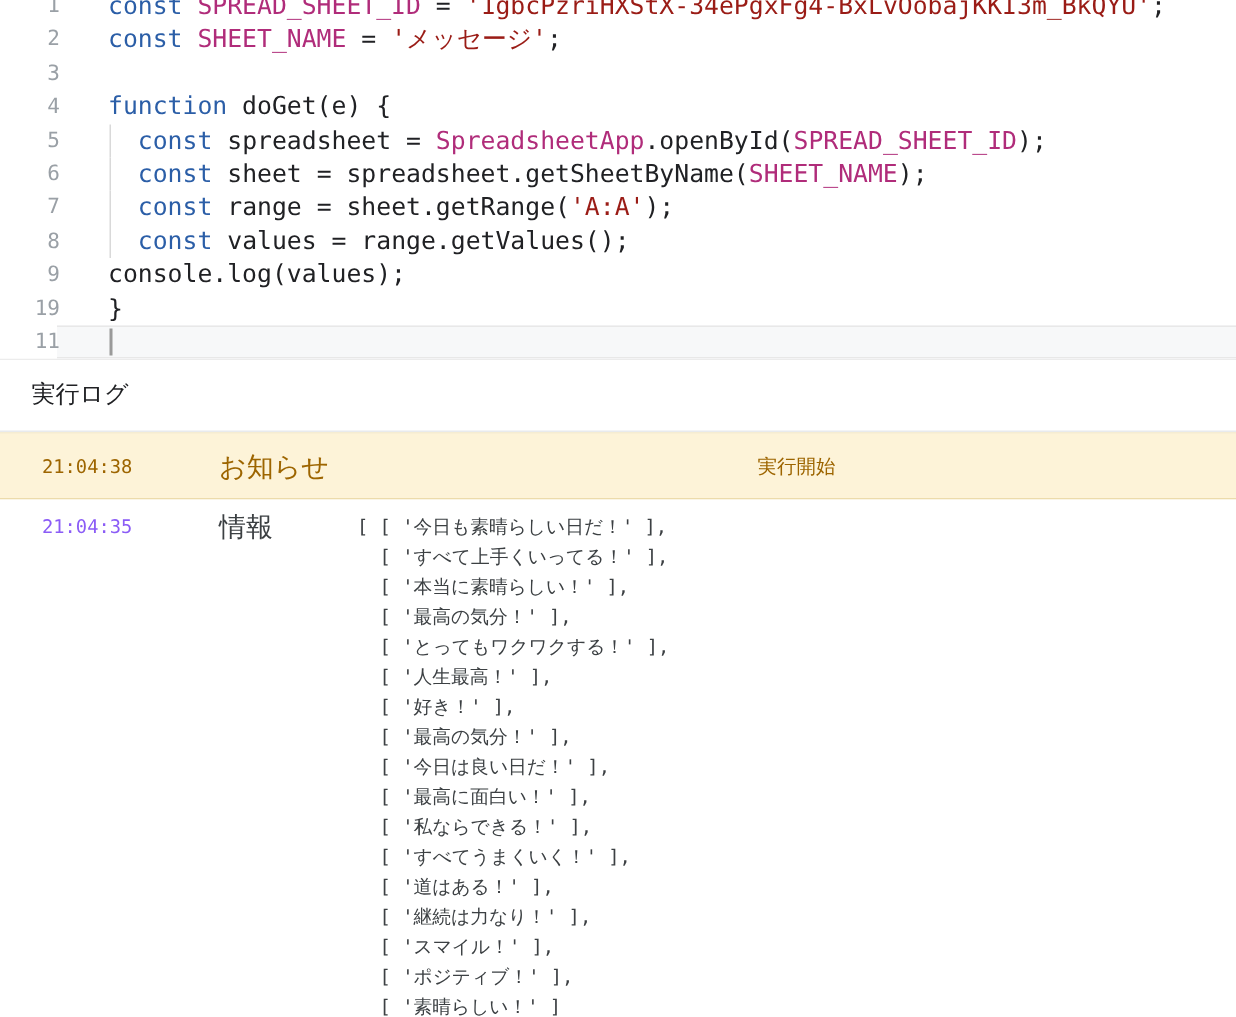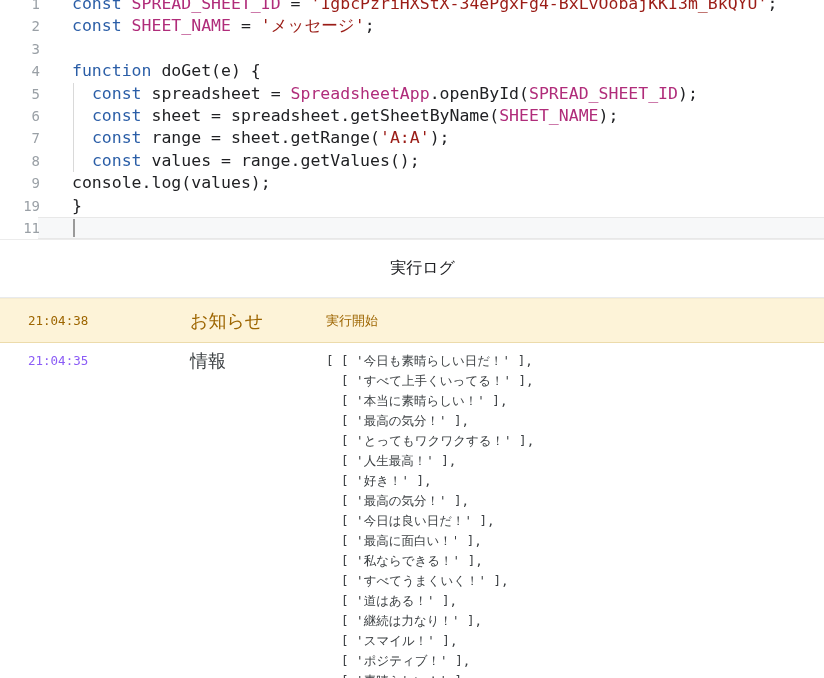--- a/index.html
+++ b/index.html
@@ -22,35 +22,35 @@
   .code-line.guide::before { content:''; position:absolute; left:73px; top:0; bottom:0;
                              width:1px; background:#d9d9d9; z-index:1; }
   .code-line.current::before { content:''; position:absolute; left:38px; right:0; top:0; bottom:0;
                                background:#f7f8f9; border-top:1px solid #e8e8e8;
                                border-bottom:1px solid #e8e8e8; z-index:0; }
   .code-line.caret::after { content:''; position:absolute; left:73px; top:2px; height:18px;
                             width:2px; background:#9a9a9a; z-index:3; }
 
   
   .log-panel { border-top:1px solid #ececec; }
-  .log-header { height:58px; display:flex; align-items:center; padding-left:21px;
-                border-bottom:1px solid #e8eaed; background:#fff;justify-content:center; }
+  .log-header { height:48px; display:flex; align-items:center; padding-left:21px;
+                border-bottom:1px solid #e8eaed; background:#fff; }
   .log-title { font-size:16px; color:#202124; }
 
-  .log-row { display:flex; align-items:flex-start;gap:44px; }
+  .log-row { display:flex; align-items:flex-start; }
   .notice-row { background:#fdf3d8; height:45px; align-items:center;
                 border-top:1px solid #f5ecd2; border-bottom:1px solid #ecdbab;
                 color:#9d6500; }
   .notice-row .log-time, .notice-row .log-label, .notice-row .log-msg { color:#9d6500; }
 
   .log-time { width:146px; flex:none; padding-left:28px;
               font-family:"DejaVu Sans Mono", monospace; font-size:12.5px;
               color:#8b5cf6; line-height:20px; }
   .log-label { width:92px; flex:none; font-size:18px; color:#3c4043; line-height:20px; }
-  .log-msg { flex:1; font-size:13px; line-height:20px; }
+  .log-msg { flex:1; font-size:13px; line-height:20px;text-align:center; }
 
   .entry-row { padding-top:8px; background:#fff; }
   .log-output { font-family:"DejaVu Sans Mono", monospace; font-size:12.5px;
                 line-height:20px; color:#3c4043; white-space:pre; }
 </style>
 </head>
 <body>
 
 <div class="editor-pane">
   <div class="editor-scroll">

